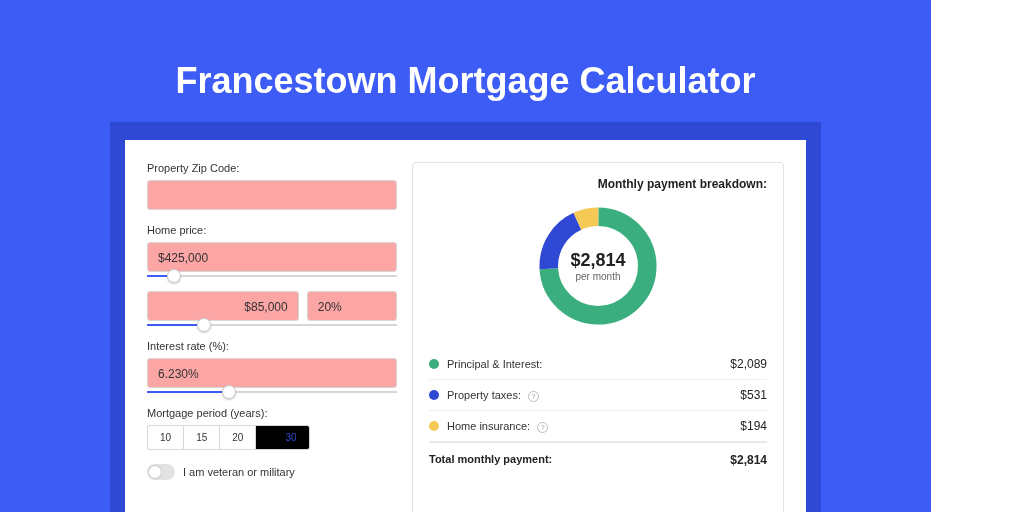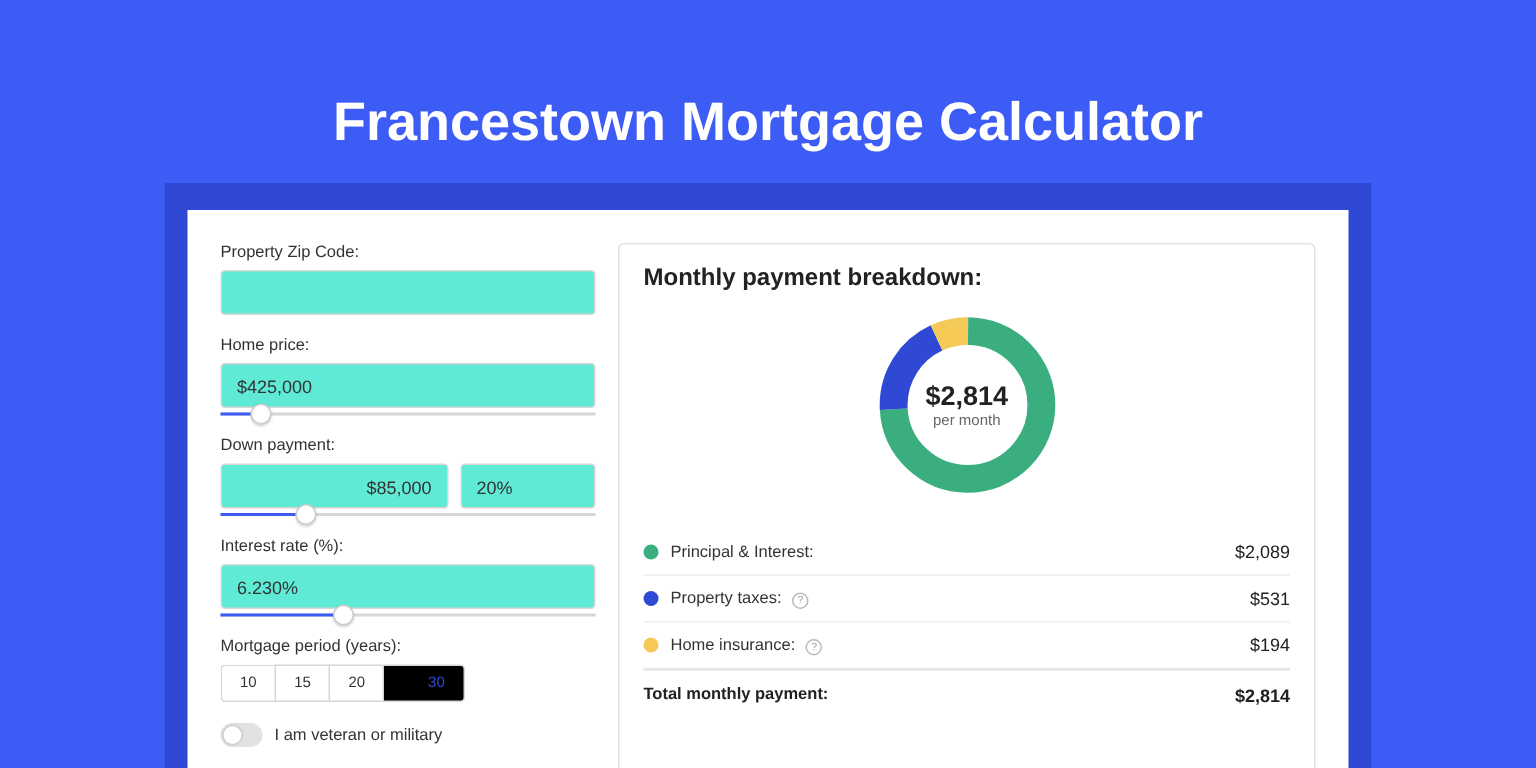--- a/index.html
+++ b/index.html
@@ -1,41 +1,41 @@
 <!DOCTYPE html>
 <html><head>
 <meta charset="utf-8">
 <style>
   * { box-sizing: border-box; margin: 0; padding: 0; }
   body { font-family: Arial, Helvetica, sans-serif; background: #fff; }
-  .outer { width: 1024px; height: 512px; background: #3d5bf5; position: relative; overflow: hidden; }
+  .outer { width: 931px; height: 512px; background: #3d5bf5; position: relative; overflow: hidden; }
   .title { text-align: center; color: #fff; font-weight: 800; font-size: 36px; padding-top: 60px; padding-bottom: 20px; }
   .band { background: #2f49d4; margin: 0 110px; height: 400px; position: relative; }
   .card { background: #fff; margin: 0 15px; position: absolute; top: 18px; left: 0; right: 0; bottom: -200px; padding: 22px; display: flex; }
   .left { width: 250px; flex-shrink: 0; }
   .right { flex: 1; border: 1px solid #e2e2e2; border-radius: 4px; margin-left: 15px; padding: 14px 16px; }
   .lbl { font-size: 11px; color: #333; margin-bottom: 6px; }
-  .field { border: 1px solid #d6d6d6; border-radius: 3px; height: 30px; line-height: 30px; padding: 0 10px; font-size: 12px; color: #333; background:#5eead4; }
+  .field { border: 1px solid #d6d6d6; border-radius: 3px; height: 30px; line-height: 30px; padding: 0 10px; font-size: 12px; color: #333; background:#fca5a5; }
   .grp { margin-bottom: 14px; }
   .slider { height: 2px; background: #d6d6d6; position: relative; margin-top: 3px; }
   .slider .fill { height: 2px; background: #3d5bf5; position: absolute; left: 0; top: 0; }
   .slider .thumb { width: 14px; height: 14px; border-radius: 50%; background: #fff; border:1px solid #ccc; box-shadow: 0 1px 2px rgba(0,0,0,0.2); position: absolute; top: -6px; }
   .row2 { display: flex; gap: 8px; }
   .row2 .field:first-child { flex: 1.9; text-align: right; }
   .row2 .field:last-child { flex: 1; }
   .tabs { display: flex; gap: 0; }
   .tab { border: 1px solid #d6d6d6; font-size: 10px; padding: 6px 12px; color:#333; border-right:none; background:#fff; }
   .tab:last-child { border-right:1px solid #d6d6d6; border-top-right-radius:3px; border-bottom-right-radius:3px;}
   .tab:first-child { border-top-left-radius:3px; border-bottom-left-radius:3px;}
   .tab.active { background: #000000; color:#2f49d4;padding-left:29px; }
   .toggle-row { display:flex; align-items:center; gap:8px; margin-top:8px; }
   .toggle { width:28px; height:16px; background:#e2e2e2; border-radius:10px; position:relative; }
   .toggle .knob { width:12px; height:12px; background:#fff; border-radius:50%; position:absolute; top:2px; left:2px; box-shadow:0 0 2px rgba(0,0,0,0.3);}
   .toggle-lbl { font-size:11px; color:#333;}
-  .sec-title { font-size: 16px; font-weight: bold; color: #222; margin-bottom: 10px; }
+  .sec-title { font-size: 12px; font-weight: bold; color: #222; margin-bottom: 10px; text-align: right; }
   .donut-wrap { display:flex; justify-content:center; margin: 8px 0 18px 0; }
   .donut { position: relative; width: 130px; height: 130px; }
   .donut svg { width: 130px; height: 130px;}
   .donut-center { position:absolute; inset:0; display:flex; flex-direction:column; align-items:center; justify-content:center; }
   .donut-amount { font-weight:800; font-size:18px; color:#222;}
   .donut-sub { font-size:10px; color:#666;}
   .legend-row { display:flex; align-items:center; padding:8px 0; border-bottom:1px solid #eee; font-size:11px; color:#333;}
   .legend-row:last-of-type { border-bottom:none;}
   .dot { width:10px; height:10px; border-radius:50%; margin-right:8px; flex-shrink:0;}
   .legend-label { flex:1;}
@@ -62,21 +62,20 @@
         <div class="grp">
           <div class="lbl">Home price:</div>
           <div class="field">$425,000</div>
           <div class="slider">
             <div class="fill" style="width:8%"></div>
             <div class="thumb" style="left:8%"></div>
           </div>
         </div>
 
         <div class="grp">
-          <div class="lbl">Down payment:</div>
           <div class="row2">
             <div class="field">$85,000</div>
             <div class="field">20%</div>
           </div>
           <div class="slider">
             <div class="fill" style="width:20%"></div>
             <div class="thumb" style="left:20%"></div>
           </div>
         </div>
 

